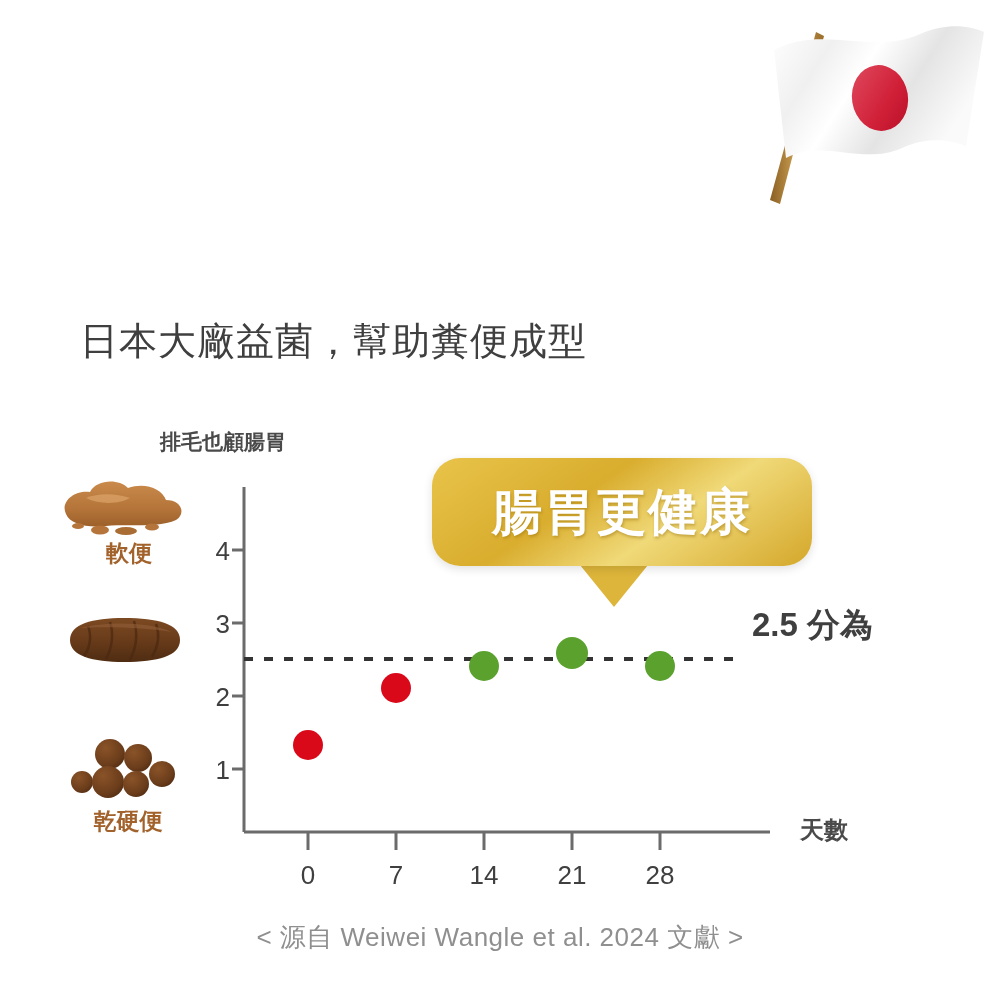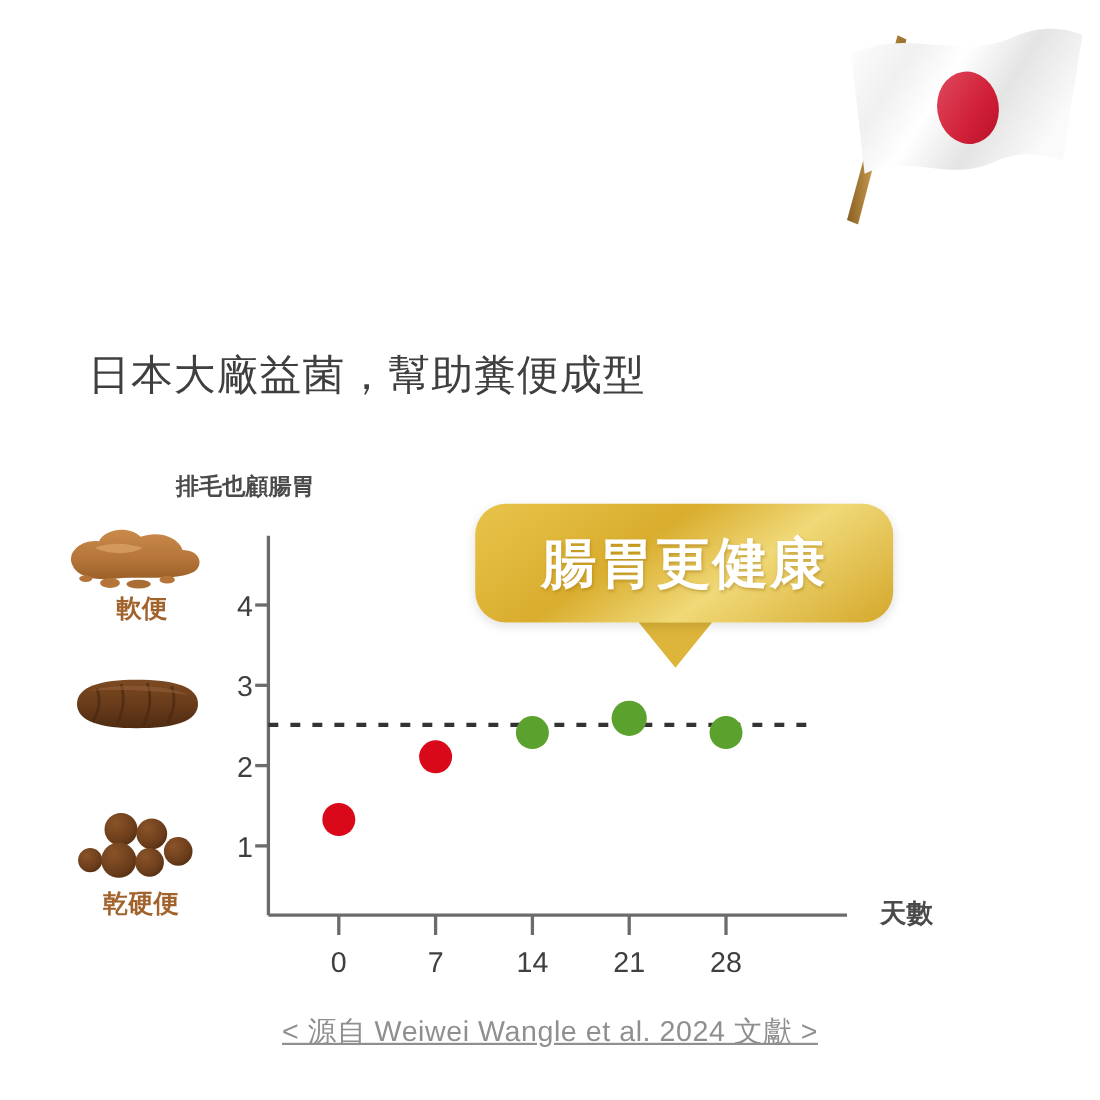--- a/index.html
+++ b/index.html
@@ -187,21 +187,20 @@
   
   #citation {
     position: absolute;
     left: 0;
     top: 920px;
     width: 1000px;
     text-align: center;
     font-size: 26px;
     color: #8f8f8f;
     letter-spacing: 0.5px;
-    text-decoration: underline;
   }
 </style>
 </head>
 <body>
 
 <div id="headline-block">
 </div>
 
 <div id="subtitle">日本大廠益菌，幫助糞便成型</div>
 
@@ -341,16 +340,17 @@
     <circle cx="572" cy="243" r="16" fill="#5ba12e"></circle>
     <circle cx="660" cy="256" r="15" fill="#5ba12e"></circle>
   </svg>
 
   <div id="speech-bubble-tail"></div>
   <div id="speech-bubble">
     <span id="speech-bubble-text">腸胃更健康</span>
   </div>
 
   <div id="threshold-note">
+    <div id="threshold-note-line1">2.5 分為</div>
   </div>
 </div>
 
 <div id="citation">&lt; 源自 Weiwei Wangle et al. 2024 文獻 &gt;</div>
 
 </body></html>

